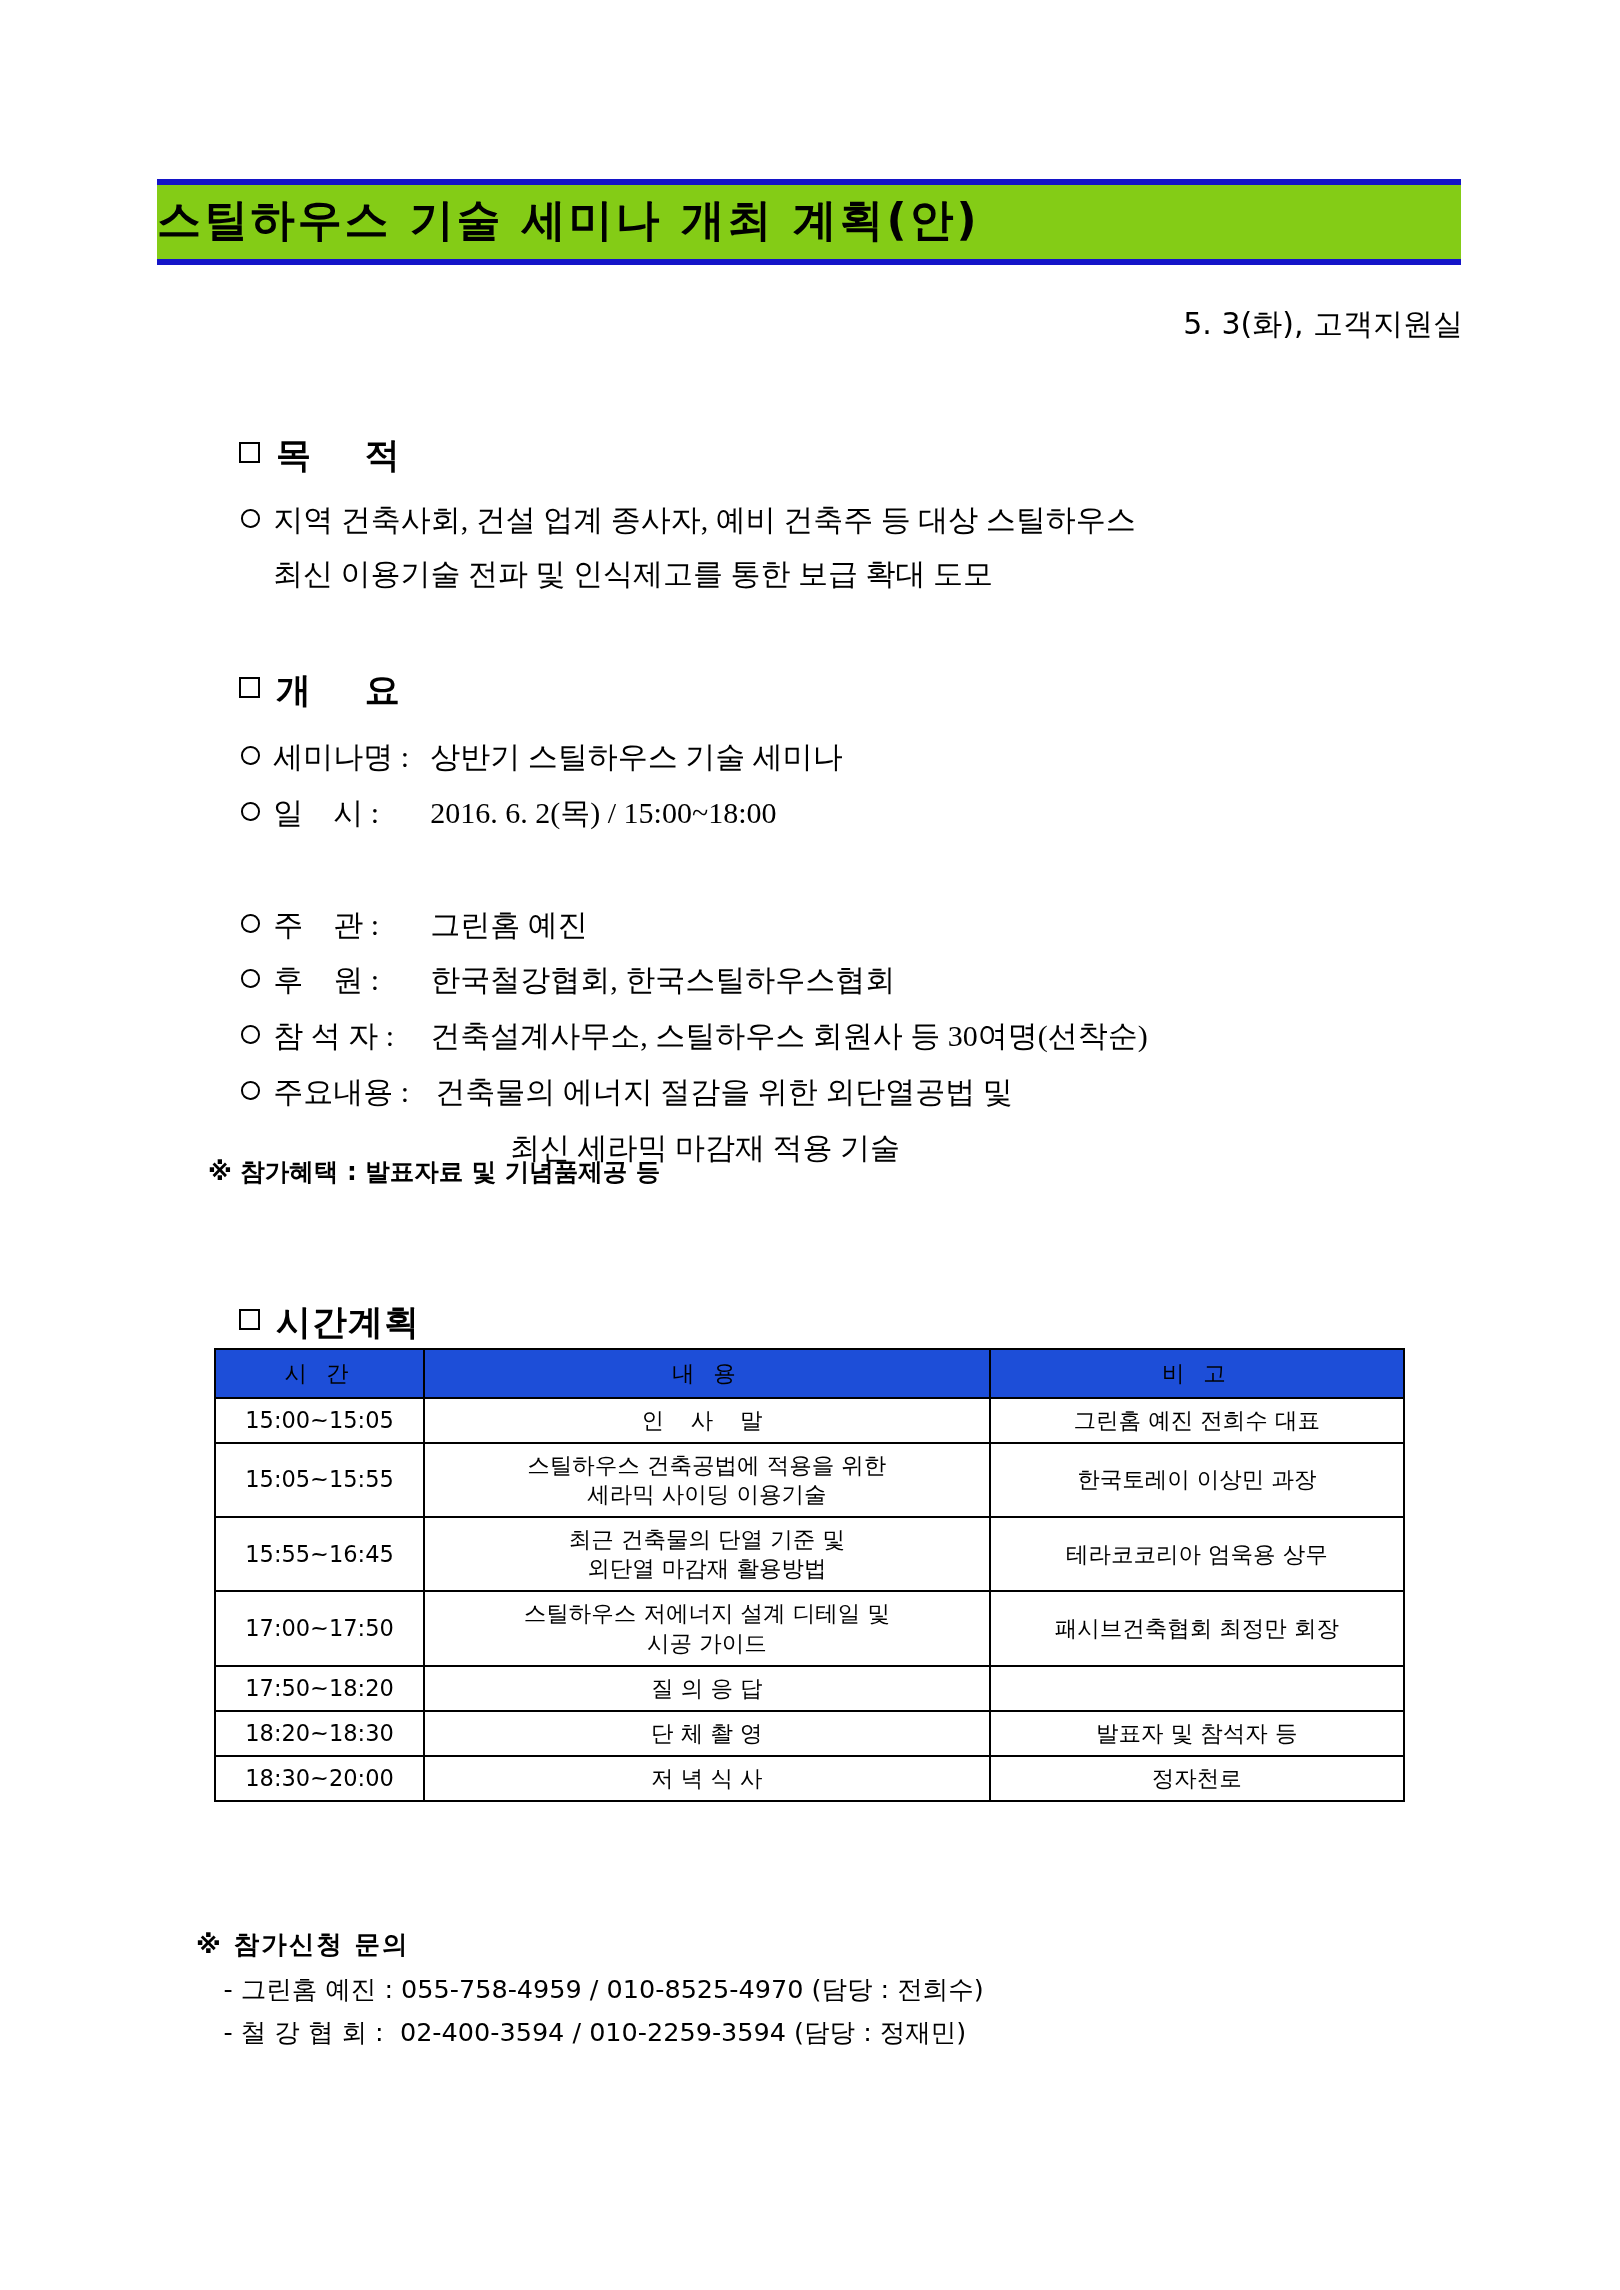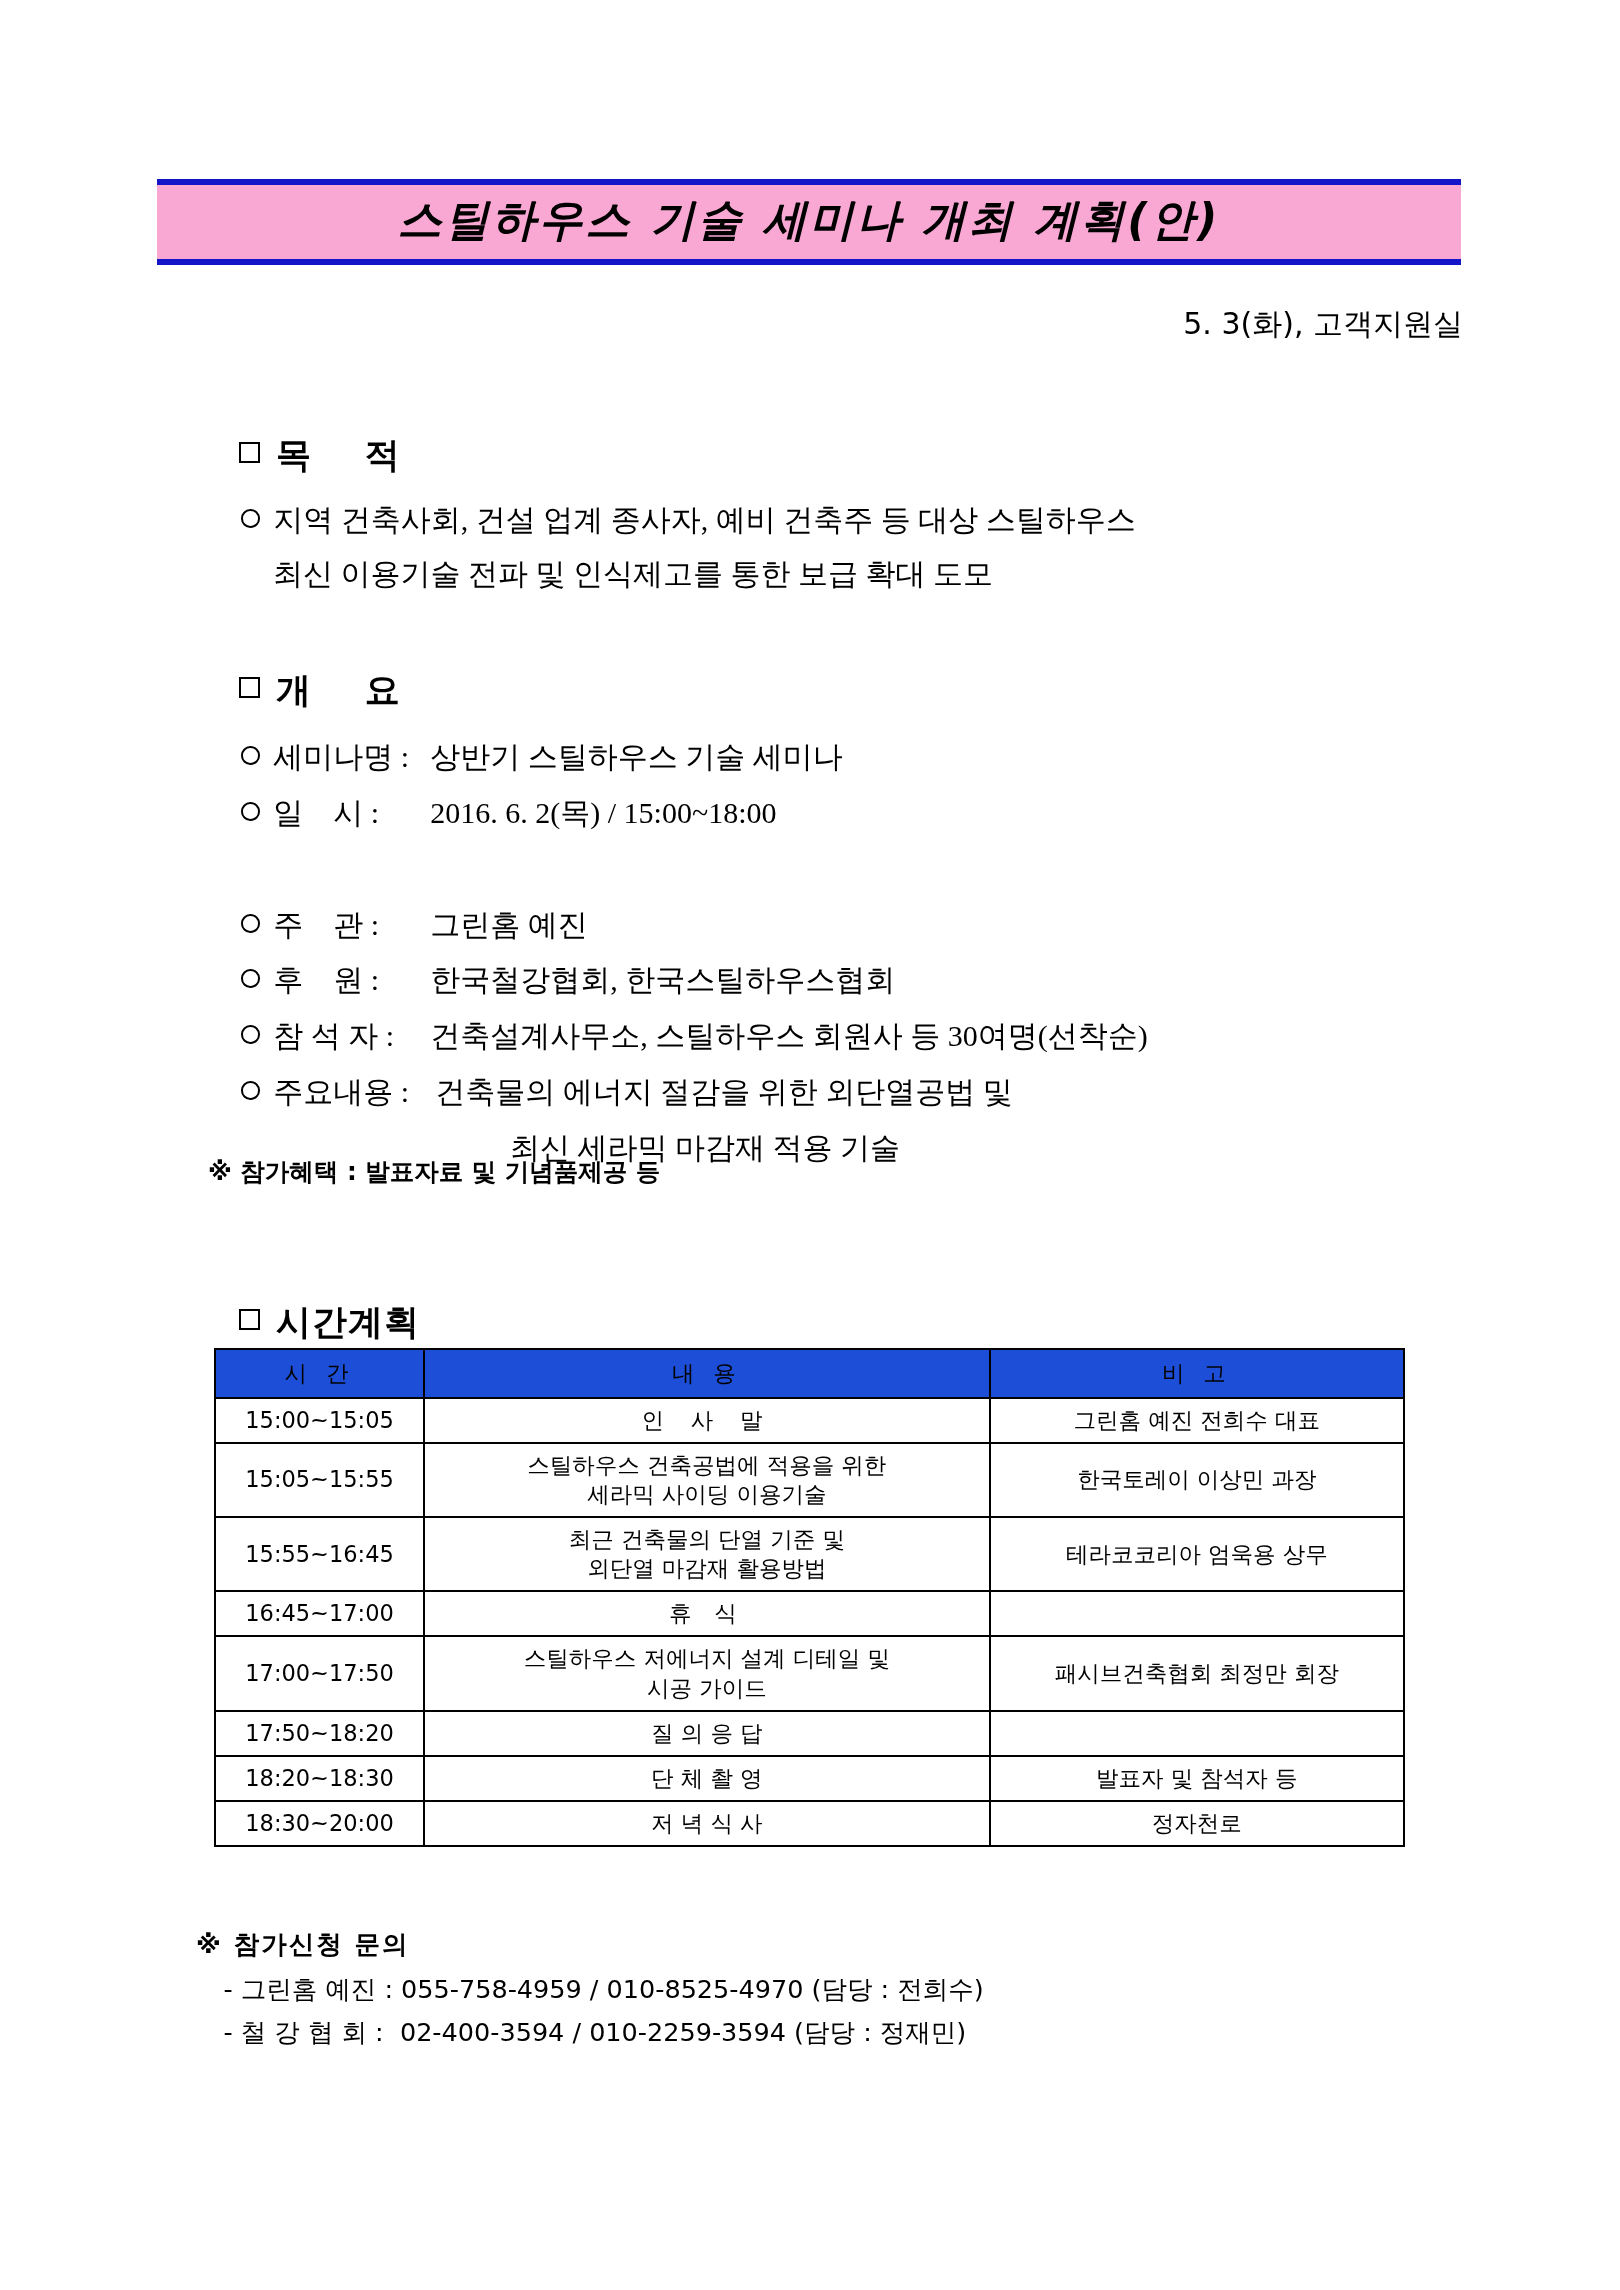--- a/index.html
+++ b/index.html
@@ -26,24 +26,23 @@
 
   
   .title-banner {
     position: absolute;
     left: 157px;
     top: 179px;
     width: 1304px;
     box-sizing: border-box;
     border-top: 6.9px solid #1414c8;
     border-bottom: 6.9px solid #1414c8;
-    background: #f9a8d4;
-    text-align: center;
+    background: #84cc16;
+    text-align: left;
     padding: 9.8px 0 13.7px 0;
-    font-style: italic;
   }
   .title-banner .title-text {
     font-family: "DejaVu Sans", sans-serif;
     font-weight: bold;
     font-size: 44px;
     letter-spacing: 2.9px;
     color: #000;
     line-height: 1.15;
   }
 
@@ -239,25 +238,20 @@
       </tr>
       <tr>
         <td>15:55~16:45</td>
         <td class="cell-2line">
           <div>최근 건축물의 단열 기준 및</div>
           <div>외단열 마감재 활용방법</div>
         </td>
         <td>테라코코리아 엄욱용 상무</td>
       </tr>
       <tr>
-        <td>16:45~17:00</td>
-        <td class="sp3">휴  식</td>
-        <td></td>
-      </tr>
-      <tr>
         <td>17:00~17:50</td>
         <td class="cell-2line">
           <div>스틸하우스 저에너지 설계 디테일 및</div>
           <div>시공 가이드</div>
         </td>
         <td>패시브건축협회 최정만 회장</td>
       </tr>
       <tr>
         <td>17:50~18:20</td>
         <td>질 의 응 답</td>

